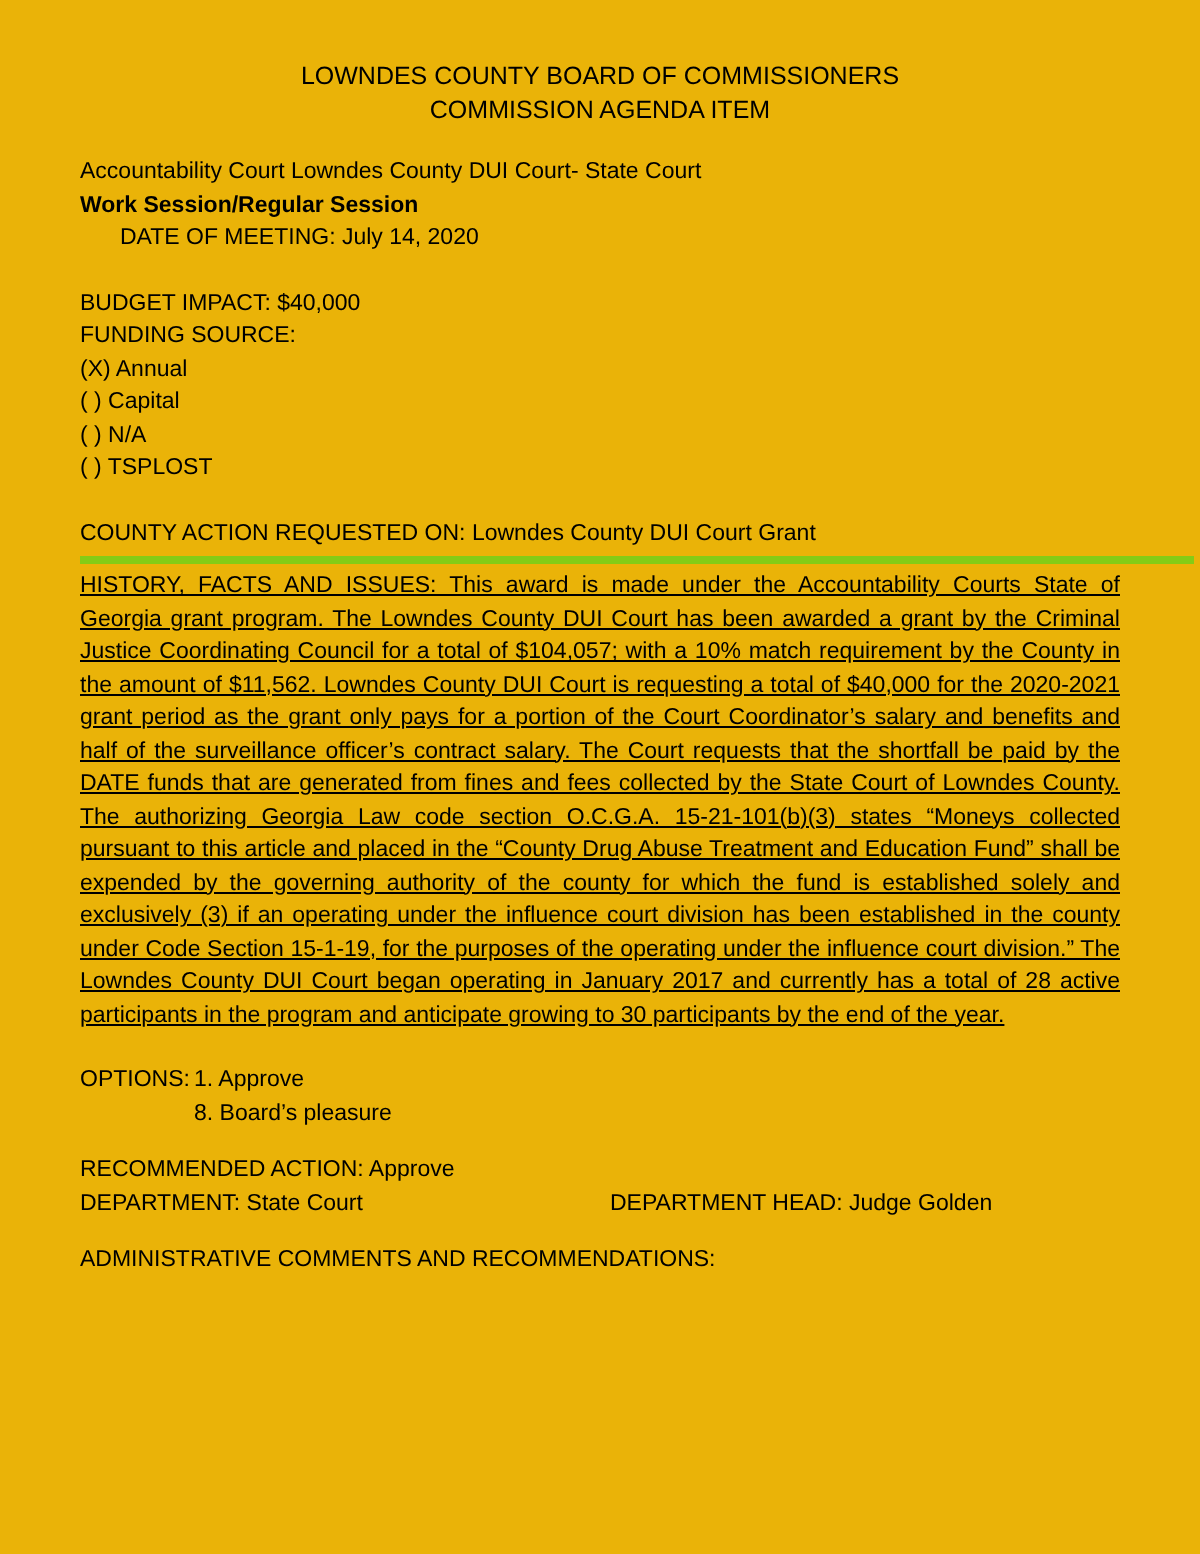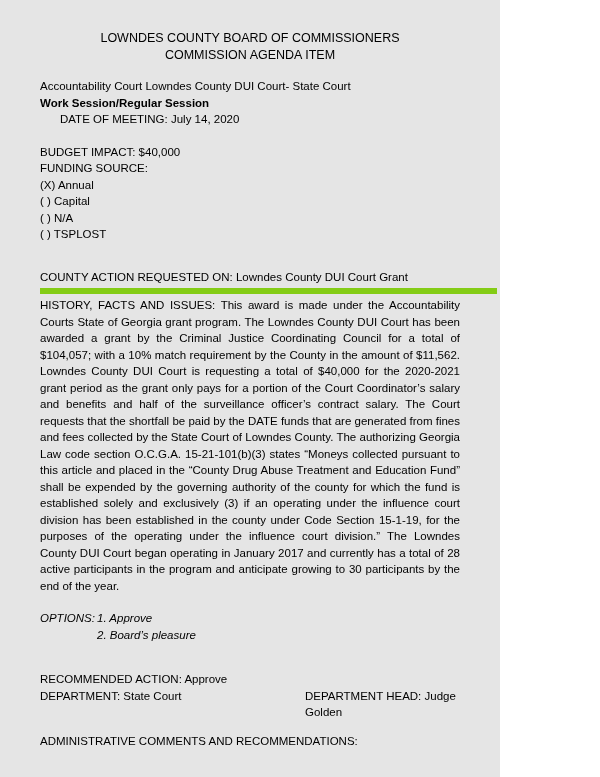--- a/index.html
+++ b/index.html
@@ -3,41 +3,41 @@
 <meta charset="utf-8">
 <style>
   * { margin:0; padding:0; box-sizing:border-box; }
   html,body { background:#ffffff; }
   body {
     width:600px; height:777px;
     font-family:"Liberation Sans", sans-serif;
     color:#000;
   }
   .page {
-    width:500px; height:777px;
+    width:600px; height:777px;
     padding:30px 40px 0 40px;
     font-size:11.5px;
     line-height:16.5px;
-    background:#e5e5e5;
+    background:#eab308;
   }
   .doc-header { text-align:center; font-size:12.5px; line-height:17px; margin-bottom:14px; }
   .subject-block { margin-bottom:0; }
   .session-row { text-align:left; padding-right:22px;font-weight:bold; }
   .date-row { margin-bottom:16px;padding-left:20px; }
   .budget-row { margin-top:0; }
   .funding-block { margin-bottom:16px; }
   .county-action {
-    margin-top:26px;
+    margin-top:16px;
     margin-right:-37px;
-    border-bottom:6px solid #84cc16;
+    border-bottom:4px solid #84cc16;
     padding-bottom:3px;
     margin-bottom:3px;
   }
-  .history { text-align:justify; margin-bottom:16px; }
-  .options-block { display:flex; margin-bottom:28px;font-style:italic; }
+  .history { text-align:justify; margin-bottom:16px;text-decoration:underline; }
+  .options-block { display:flex; margin-bottom:12px; }
   .options-label { flex:0 0 57px; }
   .options-list div { line-height:16.5px; }
   .recommended { }
   .dept-row { display:flex; margin-bottom:12px; }
   .dept-left { flex:0 0 265px; }
   .u { }
   .admin-row { margin-bottom:0; }
 </style>
 </head>
 <body>
@@ -68,21 +68,21 @@
   </div>
 
   <div class="county-action">COUNTY ACTION REQUESTED ON: Lowndes County DUI Court Grant</div>
 
   <div class="history">HISTORY, FACTS AND ISSUES: This award is made under the Accountability Courts State of Georgia grant program.  The Lowndes County DUI Court has been awarded a grant by the Criminal Justice Coordinating Council for a total of $104,057; with a 10% match requirement by the County in the amount of $11,562. Lowndes County DUI Court is requesting a total of $40,000 for the 2020-2021 grant period as the grant only pays for a portion of the Court Coordinator’s salary and benefits and half of the surveillance officer’s contract salary. The Court requests that the shortfall be paid by the DATE funds that are generated from fines and fees collected by the State Court of Lowndes County. The authorizing Georgia Law code section O.C.G.A. 15-21-101(b)(3) states “Moneys collected pursuant to this article and placed in the “County Drug Abuse Treatment and Education Fund” shall be expended by the governing authority of the county for which the fund is established solely and exclusively (3) if an operating under the influence court division has been established in the county under Code Section 15-1-19, for the purposes of the operating under the influence court division.” The Lowndes County DUI Court began operating in January 2017 and currently has a total of 28 active participants in the program and anticipate growing to 30 participants by the end of the year.</div>
 
   <div class="options-block">
     <div class="options-label">OPTIONS:</div>
     <div class="options-list">
       <div>1. Approve</div>
-      <div>2. Board’s pleasure</div>
+      <div>8. Board’s pleasure</div>
     </div>
   </div>
 
   <div class="recommended">RECOMMENDED ACTION: Approve</div>
 
   <div class="dept-row">
     <div class="dept-left">
       <span class="u">DEPARTMENT</span><span>: State Court</span>
     </div>
     <div class="dept-right">

